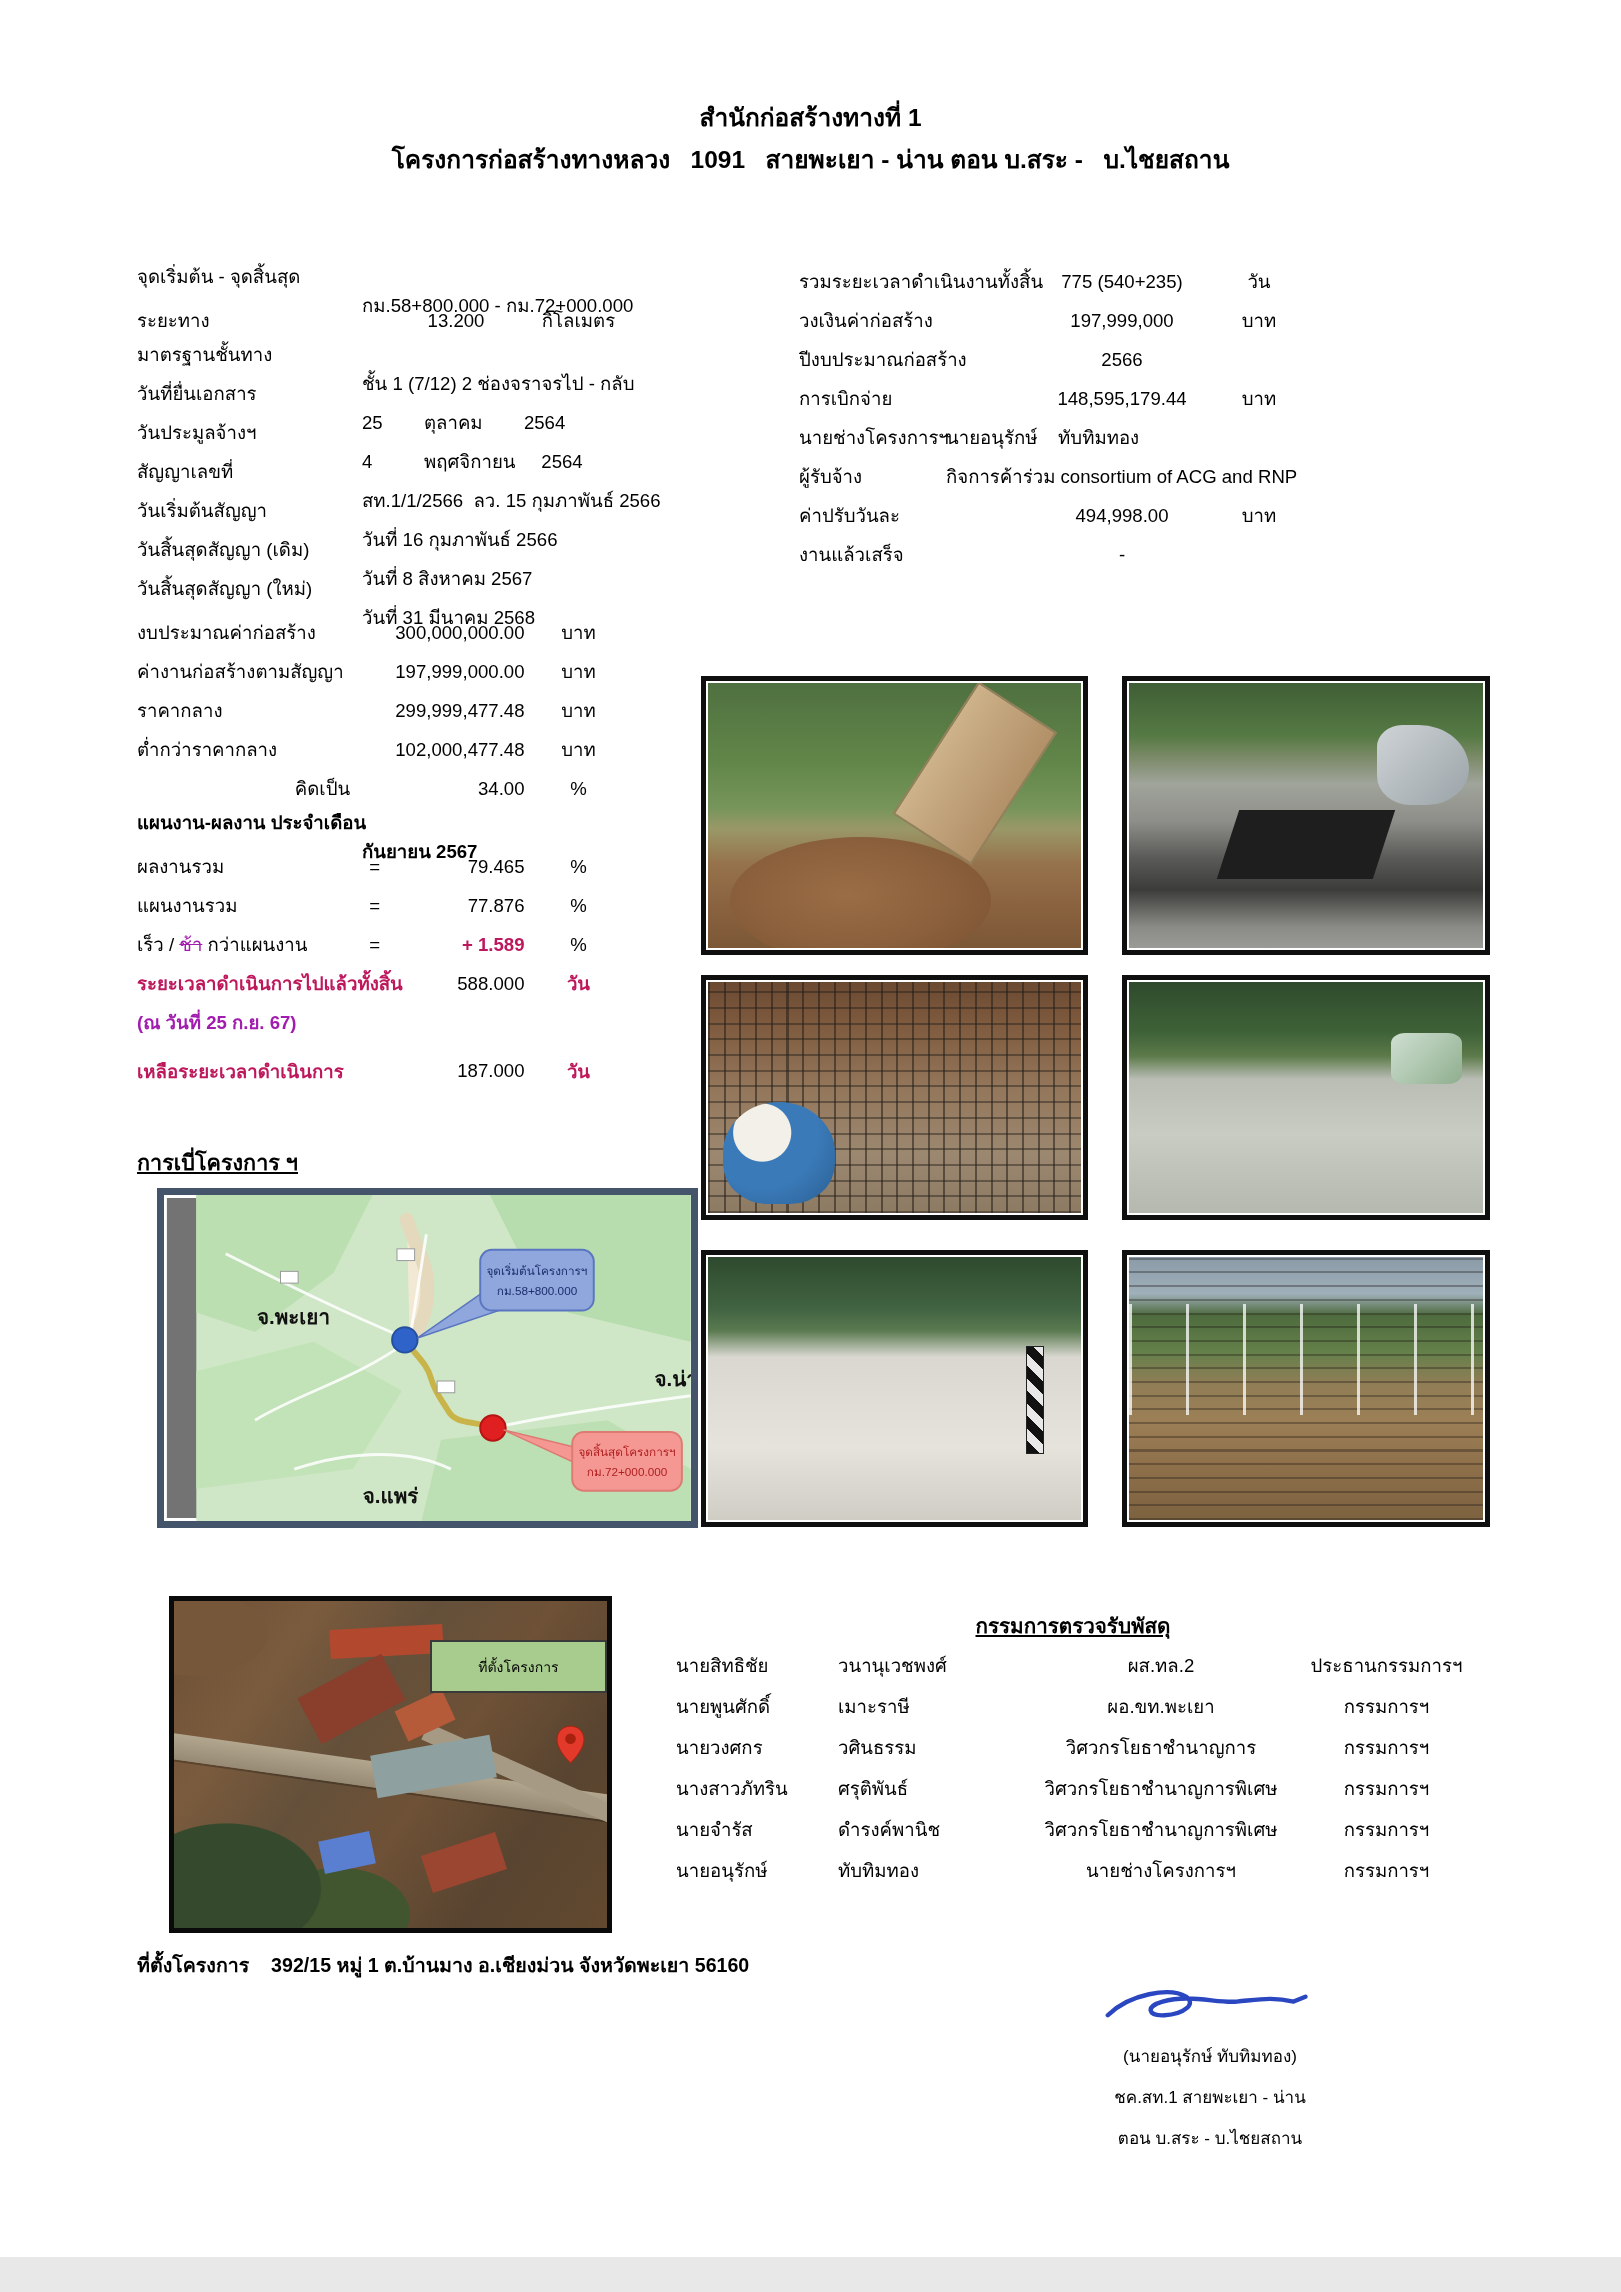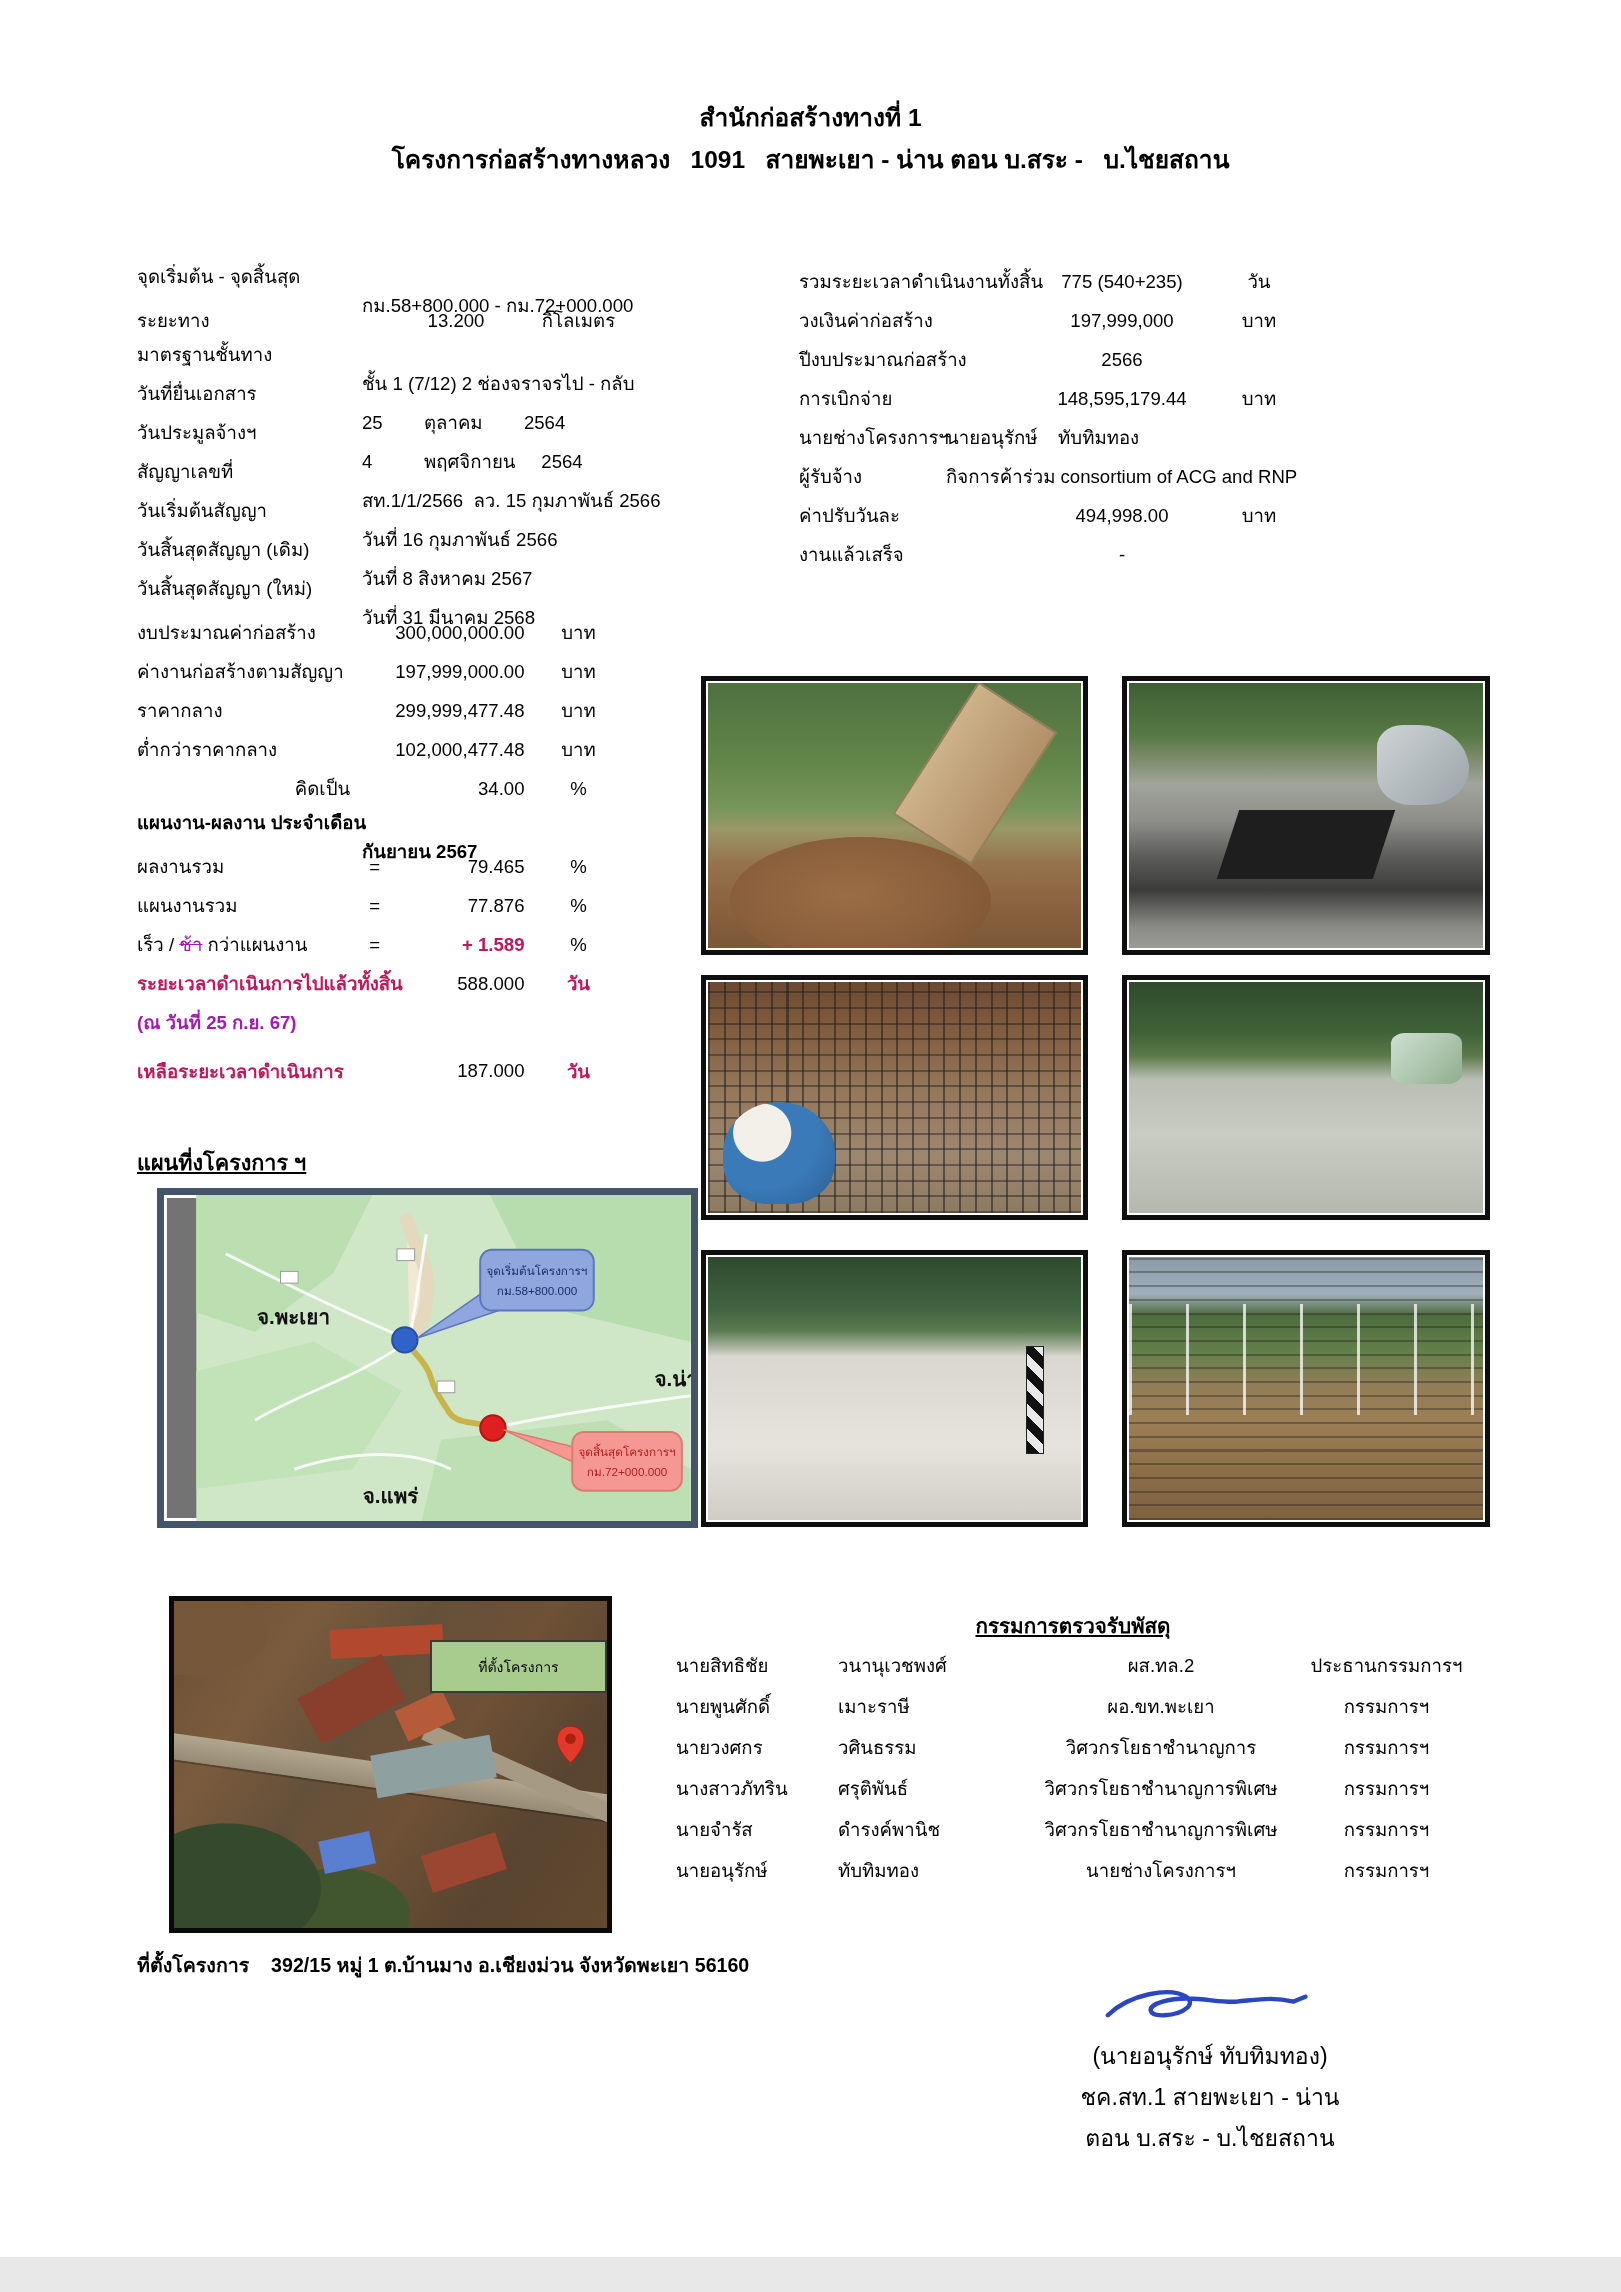--- a/index.html
+++ b/index.html
@@ -93,21 +93,21 @@
              display:flex;align-items:center;justify-content:center;font-size:14px;}
   .sat-pin{position:absolute;right:5%;top:38%;width:29px;height:39px;}
   
   .committee-title{position:absolute;left:676px;top:1609px;width:794px;text-align:center;
                    font-size:20.6px;font-weight:bold;text-decoration:underline;}
   .committee{position:absolute;left:676px;top:1645px;width:794px;font-size:18.6px;}
   .crow{display:grid;grid-template-columns:162px 181px 284px 167px;height:41px;align-items:center;}
   .crow .pos,.crow .role{text-align:center;}
   
   .location-line{position:absolute;left:137px;top:1949px;font-size:19.6px;font-weight:bold;white-space:pre;}
-  .sign-block{position:absolute;left:1063px;top:1982px;width:294px;text-align:center;font-size:23px;}
+  .sign-block{position:absolute;left:1063px;top:1982px;width:294px;text-align:center;font-size:17px;}
   .sign-svg{display:block;margin:0 auto;}
   .sign-line{margin-top:13.7px;height:27.4px;line-height:27.4px;}
 </style>
 </head>
 <body>
 
 <div class="page">
 
   <div class="title title1">สำนักก่อสร้างทางที่ 1</div>
   <div class="title title2">โครงการก่อสร้างทางหลวง   1091   สายพะเยา - น่าน ตอน บ.สระ -   บ.ไชยสถาน</div>
@@ -284,21 +284,21 @@
   <div class="photo p4" title="Concrete pouring and levelling on new deck slab">
       <div class="ph-inner"></div>
     </div>
   <div class="photo p5" title="Finished concrete road surface beside striped guide post">
       <div class="ph-inner"></div>
     </div>
   <div class="photo p6" title="Steel rebar deck with vertical dowels and crane at roadside">
       <div class="ph-inner"></div>
     </div>
 
-  <div class="map-title">แผนที่งโครงการ ฯ</div>
+  <div class="map-title">การเบี่โครงการ ฯ</div>
   <div class="map-frame">
     <svg width="495" height="326" viewBox="0 0 505 333">
       <rect x="0" y="0" width="505" height="333" fill="#cfe7c6"></rect>
       <polygon points="0,0 180,0 140,80 60,140 0,120" fill="#bcdfb2"></polygon>
       <polygon points="300,0 505,0 505,150 380,120 330,60" fill="#b7dcae"></polygon>
       <polygon points="0,180 120,150 210,200 160,280 0,300" fill="#c2e2b8"></polygon>
       <polygon points="250,250 420,230 505,280 505,333 230,333" fill="#bddfb4"></polygon>
       <path d="M215,25 C225,60 240,70 235,110 C232,130 225,140 218,148" fill="#f2e9d4" stroke="#e4d9bd" stroke-width="14" stroke-linecap="round"></path>
       <path d="M30,60 C90,90 150,120 218,148 M218,148 C160,190 110,200 60,230 M303,238 C360,225 430,215 505,205 M235,40 L218,148 M100,280 C160,260 220,260 260,280" fill="none" stroke="#ffffff" stroke-width="3" opacity="0.85"></path>
       <path d="M213,148 C224,164 236,172 240,188 C245,204 250,208 257,220 C265,235 283,230 303,238" fill="none" stroke="#c9b44a" stroke-width="6" stroke-linecap="round"></path>

